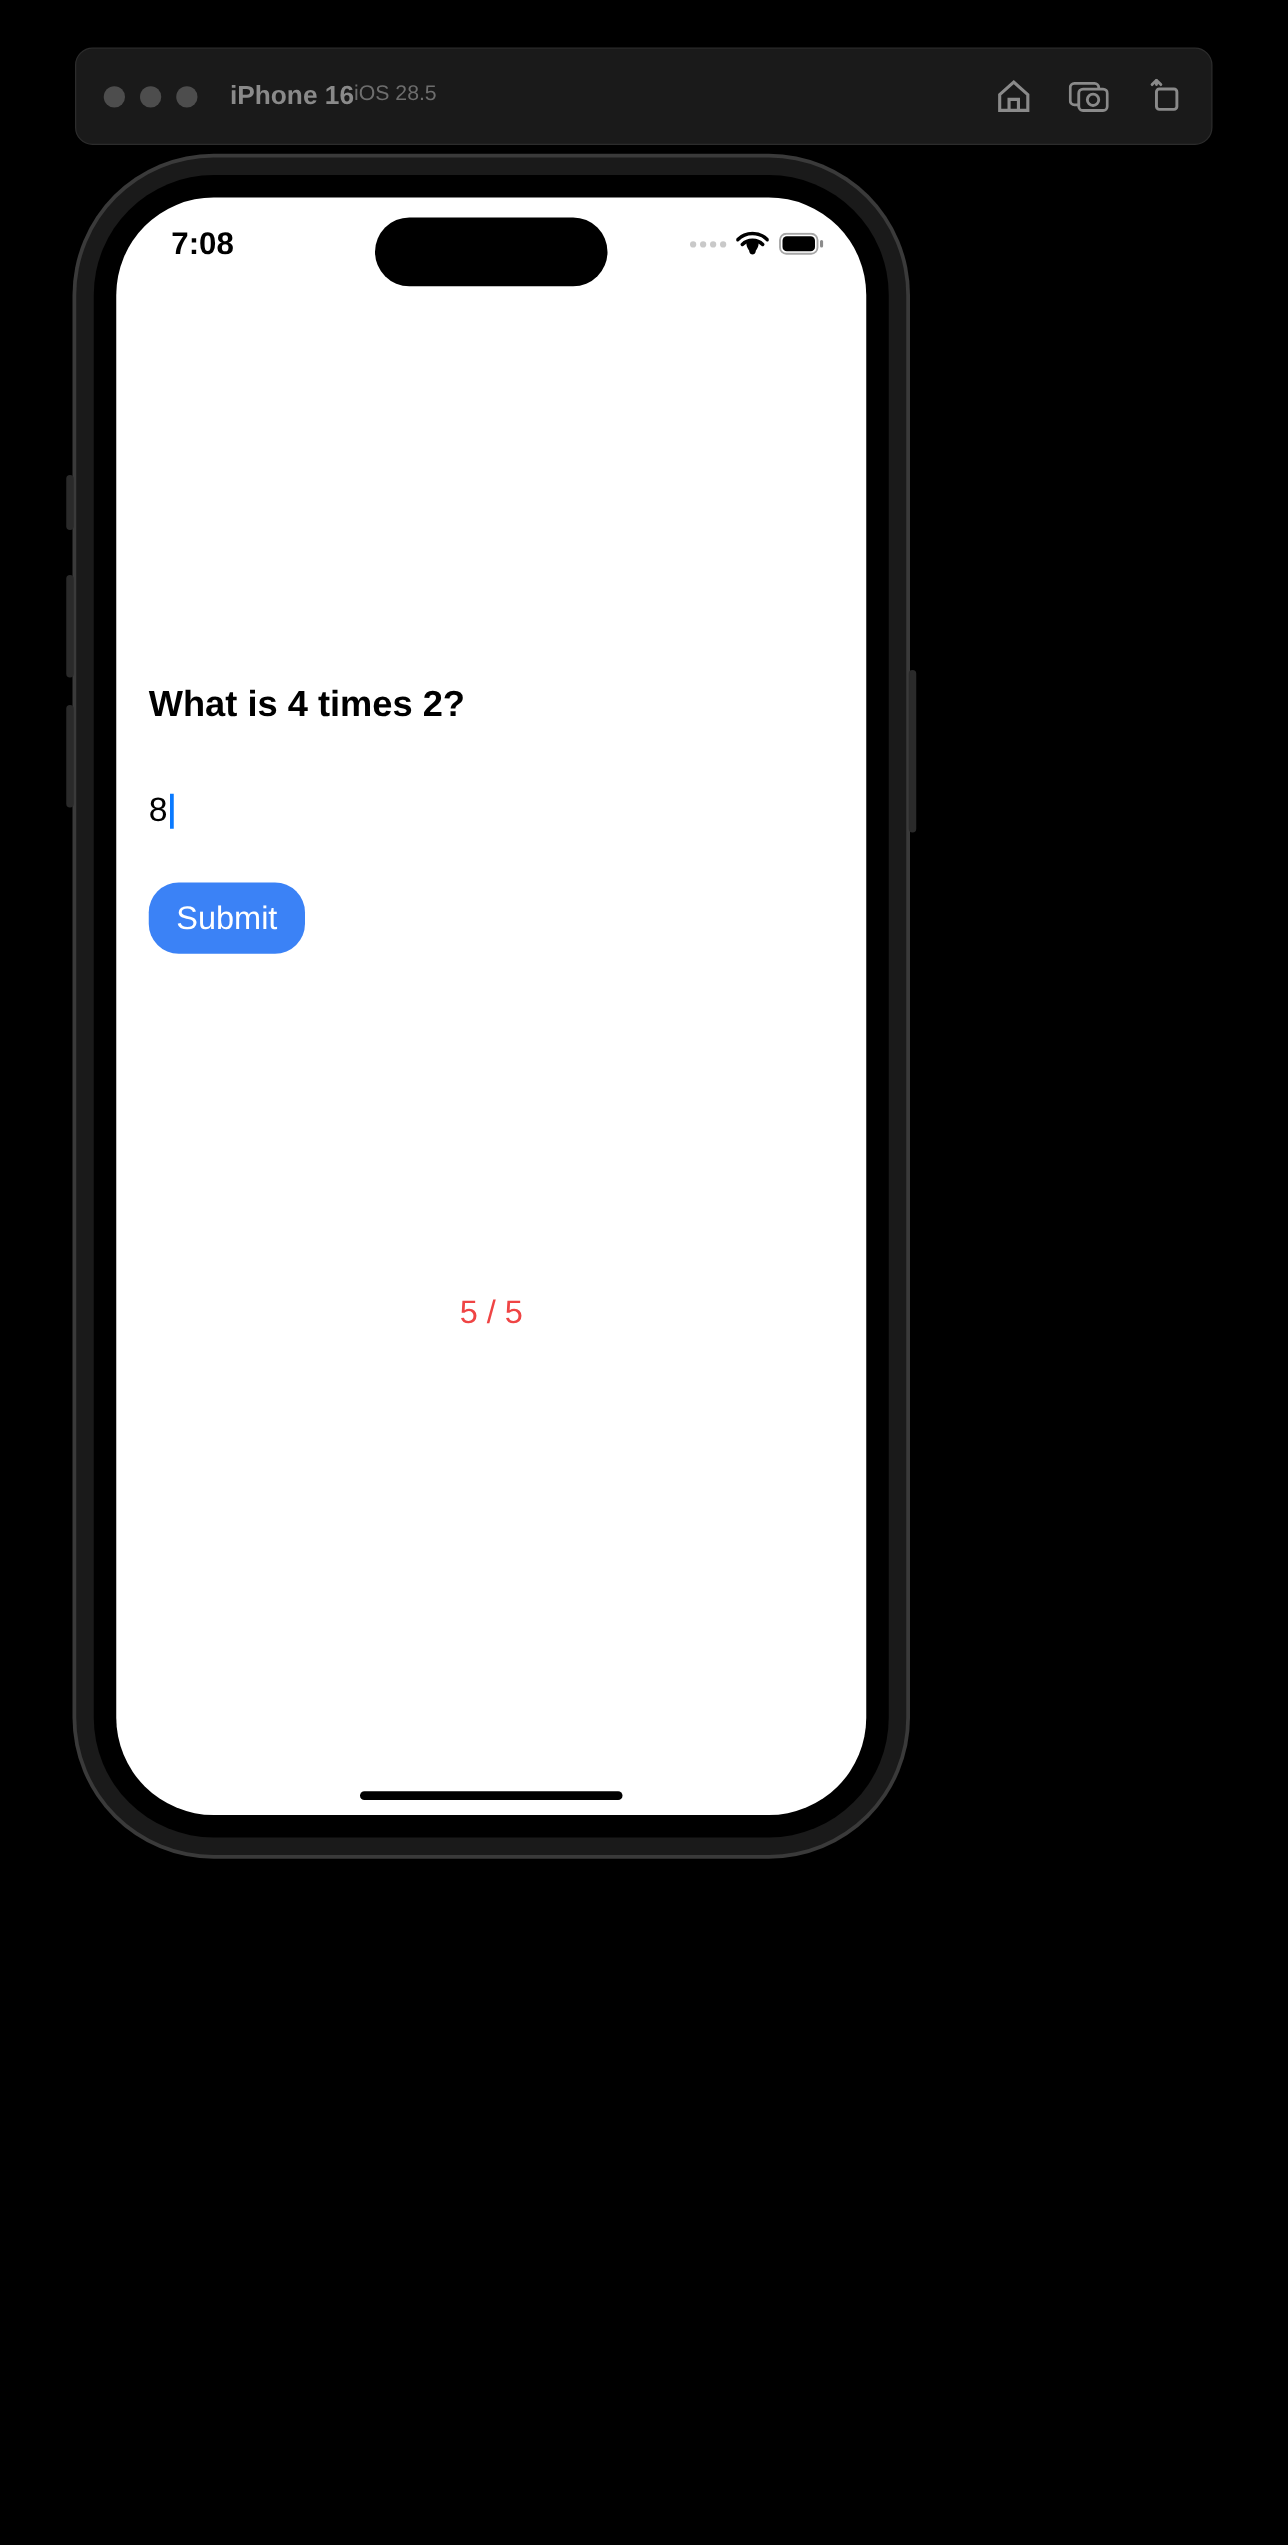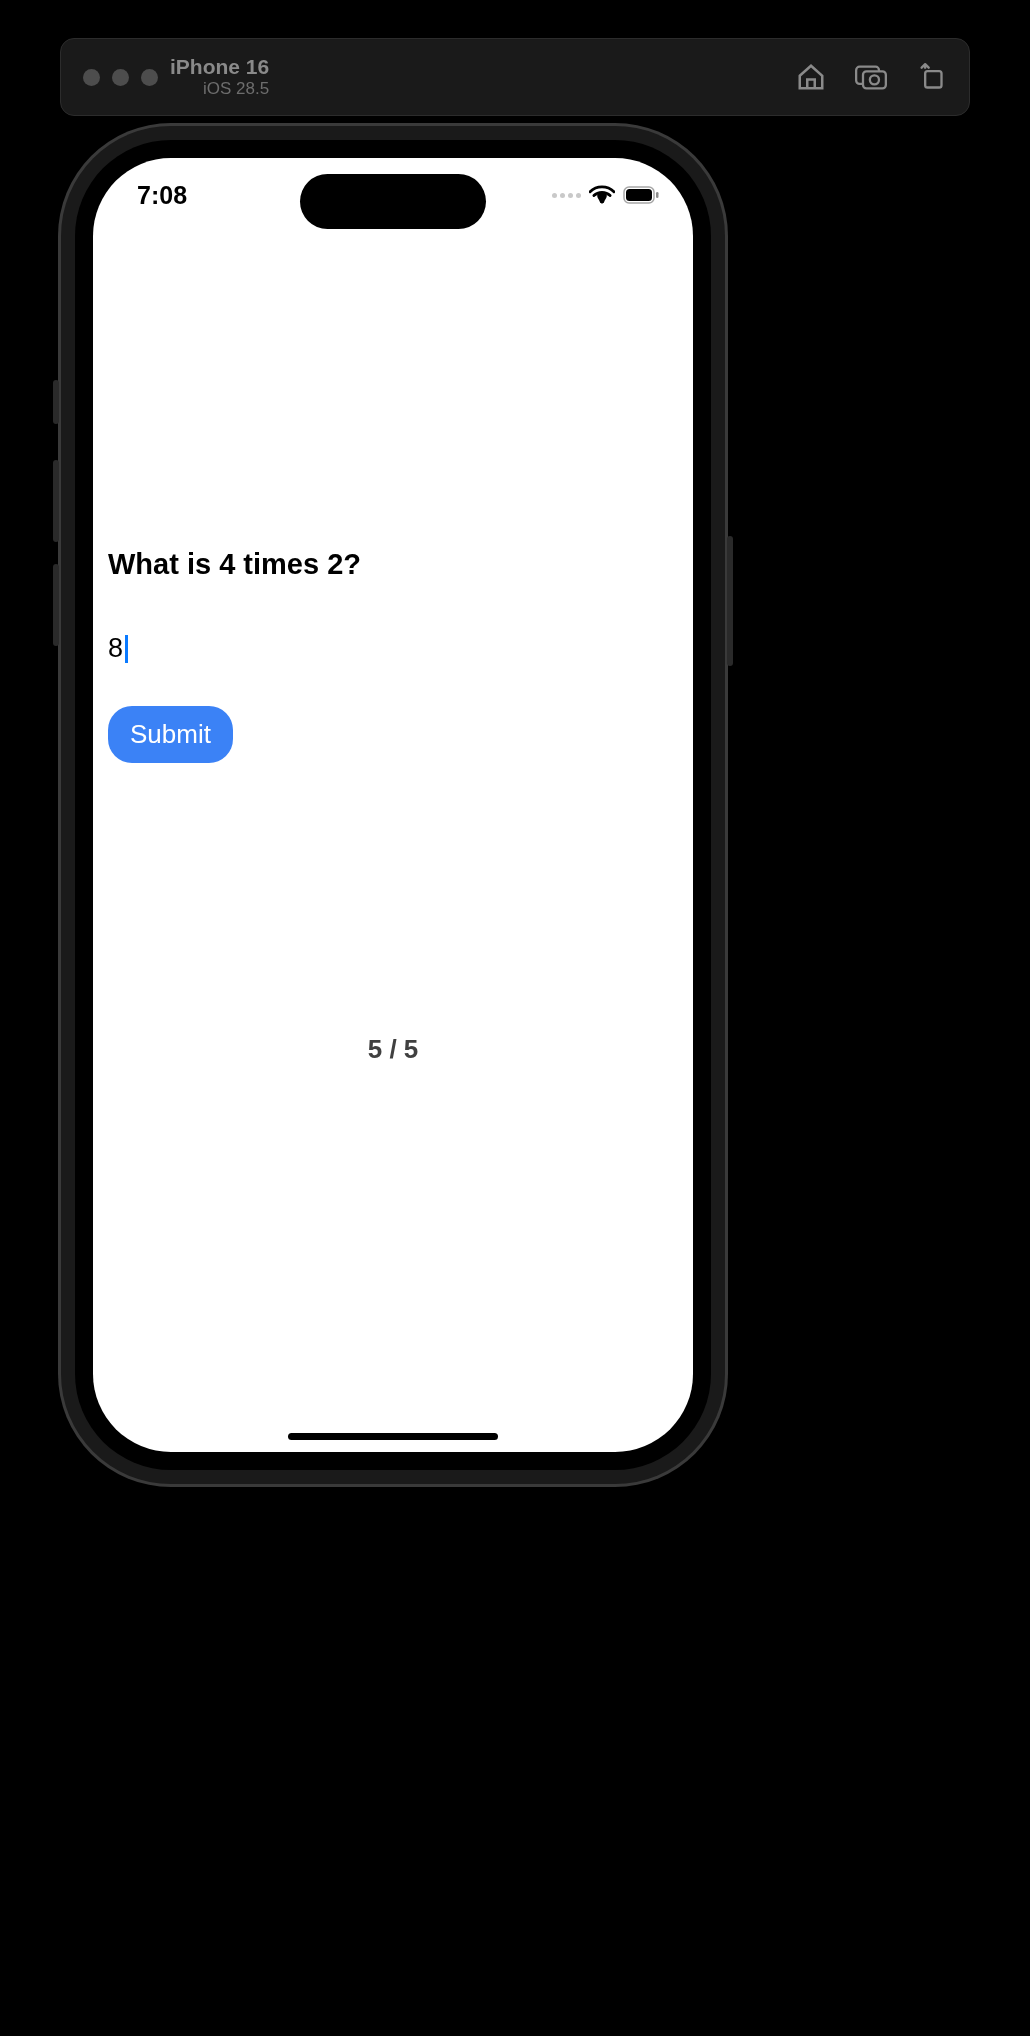--- a/index.html
+++ b/index.html
@@ -22,21 +22,21 @@
       background: #1a1a1a;
       border: 1px solid #2c2c2c;
       border-radius: 14px;
       display: flex;
       align-items: center;
       padding: 0 22px;
       color: #7a7a7a;
     }
     .traffic-lights { display: flex; gap: 12px; align-items: center; }
     .traffic-dot { width: 17px; height: 17px; border-radius: 50%; background: #4d4d4d; }
-    .device-info { margin-left: 12px; display: flex; flex-direction: column; line-height: 1.18; align-items: flex-end; }
+    .device-info { margin-left: 26px; display: flex; line-height: 1.18; }
     .device-name { font-size: 21px; font-weight: 600; color: #8a8a8a; }
     .device-os   { font-size: 17px; color: #6d6d6d; }
     .sim-spacer { flex: 1; }
     .sim-icon { width: 32px; height: 32px; display:flex; align-items:center; justify-content:center; margin-left: 28px; }
     .sim-icon svg { stroke: #8a8a8a; fill: none; stroke-width: 2; }
 
     
     .device {
       position: absolute;
       top: 140px;
@@ -90,21 +90,21 @@
     .status-time { letter-spacing: 0px; }
     .sig-dots { display:flex; gap:3px; align-items:flex-end; }
     .sig-dots span { width:5px; height:5px; background:#c9c9c9; border-radius:50%; }
     .wifi-icon, .batt-icon { display:inline-flex; }
 
     
     .app {
       flex: 1;
       display: flex;
       flex-direction: column;
-      padding: 0 15px;
+      padding: 0 26px;
       position: relative;
     }
     .content-center {
       flex: 1;
       display: flex;
       flex-direction: column;
       justify-content: center;
       transform: translateY(-180px);
     }
     .question {
@@ -142,22 +142,22 @@
       border-radius: 24px;
       padding: 13px 22px;
       cursor: pointer;
     }
     .progress {
       position: absolute;
       left: 0; right: 0;
       top: 816px;
       text-align: center;
       font-size: 26px;
-      font-weight: 700;
-      color: #404040;
+      font-weight: 400;
+      color: #ef4444;
     }
 
     .home-indicator {
       position: absolute;
       bottom: 12px;
       left: 50%;
       transform: translateX(-50%);
       width: 210px;
       height: 7px;
       background: #000;

